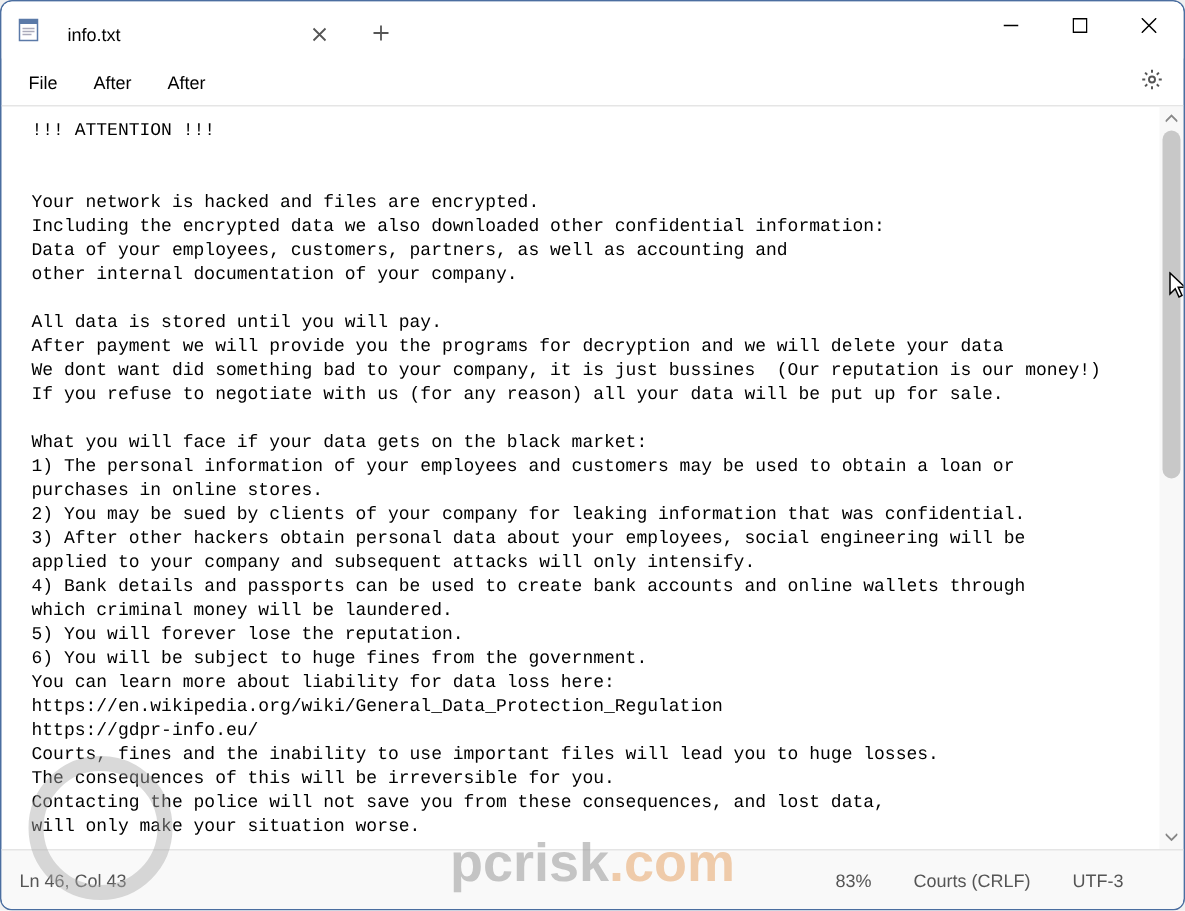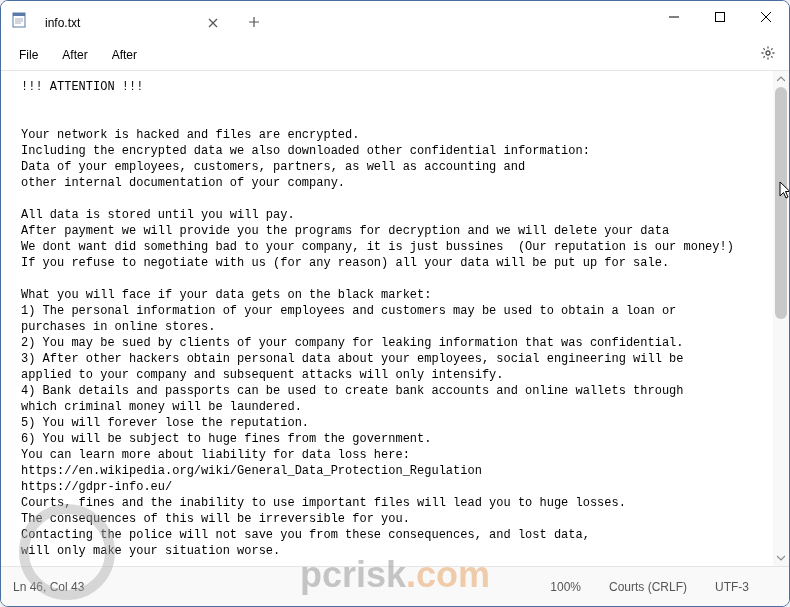--- a/index.html
+++ b/index.html
@@ -267,21 +267,21 @@
         <svg width="8" height="6" viewBox="0 0 8 6">
             <path d="M0 1 L4 5 L8 1" fill="none" stroke="#888" stroke-width="1.2"></path>
           </svg>
       </div>
     </div>
   </div>
 
   <div class="statusbar">
     <span class="status-item">Ln 46, Col 43</span>
     <span class="status-spacer"></span>
-    <span class="status-item">100%</span>
+    <span class="status-item">83%</span>
     <span class="status-item">Courts (CRLF)</span>
     <span class="status-item">UTF-3</span>
   </div>
 
   <div class="watermark">
     <div class="watermark-ring"></div>
     <span class="watermark-text"><span>pcrisk</span><span class="orange">.com</span></span>
   </div>
 
   <div class="cursor">

